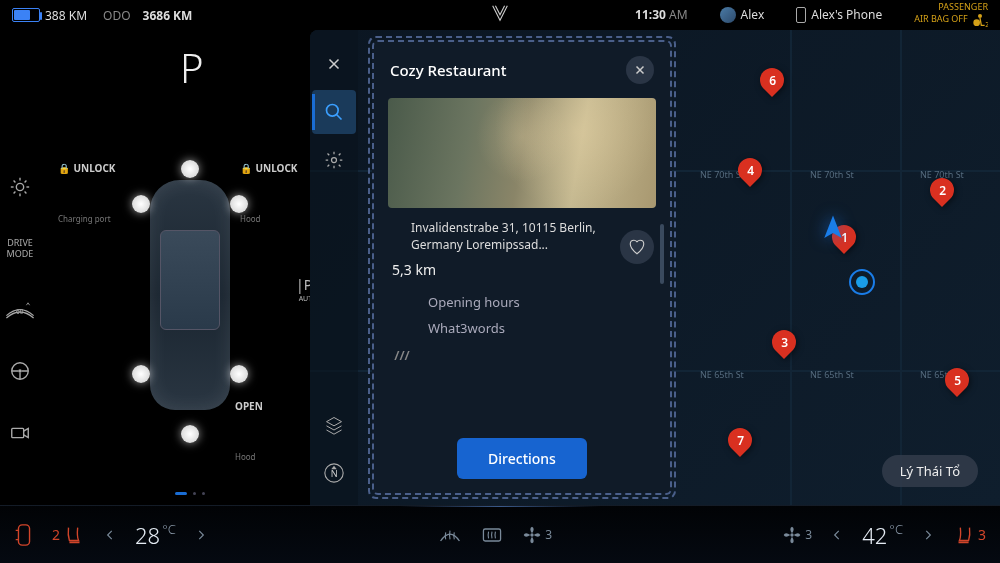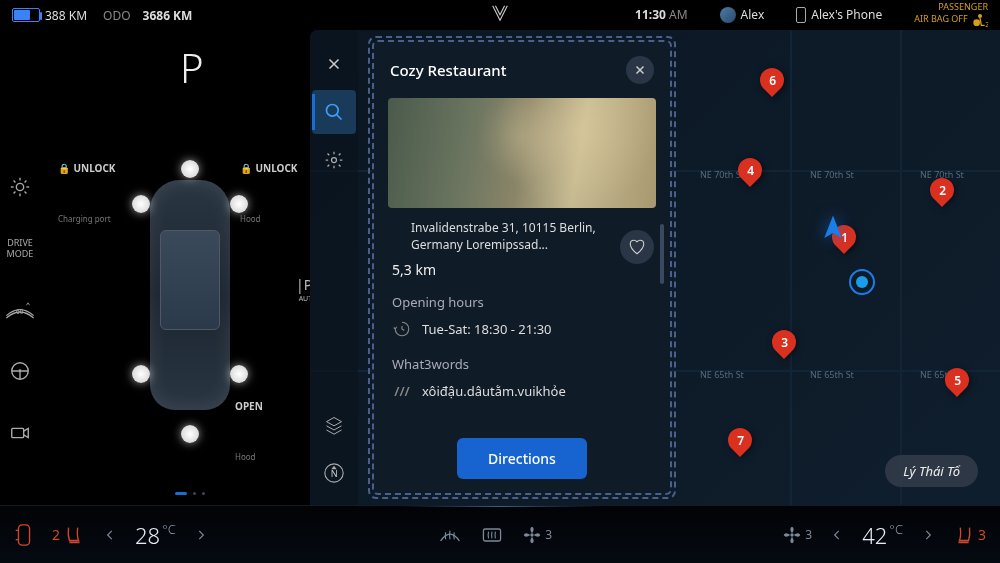--- a/index.html
+++ b/index.html
@@ -49,42 +49,42 @@
 
 .map-area { flex: 1; position: relative; background: #0a1520; border-radius: 8px 0 0 0; overflow: hidden; }
 .map-bg { position: absolute; inset: 0; background: linear-gradient(135deg, #0b1622 0%, #0f1e2d 100%); }
 .map-road { position: absolute; background: #122536; }
 .street-label { position: absolute; font-size: 9px; color: #556b7e; white-space: nowrap; }
 .map-pin { position: absolute; width: 24px; height: 24px; background: #d93020; border-radius: 50% 50% 50% 0; transform: rotate(-45deg); display: flex; align-items: center; justify-content: center; box-shadow: 0 2px 6px rgba(0,0,0,0.5); }
 .map-pin span { transform: rotate(45deg); color: #fff; font-size: 12px; font-weight: 600; }
 .nav-arrow { position: absolute; width: 30px; height: 30px; }
 .nav-arrow svg { filter: drop-shadow(0 0 8px rgba(26,109,212,0.8)); }
 .loc-dot { position: absolute; width: 28px; height: 28px; }
-.pill-btn { position: absolute; background: rgba(50,60,75,0.85); color: #eee; padding: 7px 18px; border-radius: 18px; font-size: 13px; font-style: italic; }
+.pill-btn { position: absolute; background: rgba(50,60,75,0.85); color: #eee; padding: 7px 18px; border-radius: 18px; font-size: 13px; }
 
 
 .map-rail { position: absolute; left: 0; top: 0; bottom: 0; width: 48px; background: rgba(10,20,30,0.7); display: flex; flex-direction: column; align-items: center; padding-top: 12px; gap: 4px; z-index: 5; }
 .map-rail-btn { width: 44px; height: 44px; display: flex; align-items: center; justify-content: center; color: #aaa; cursor: pointer; border-radius: 4px; position: relative; }
 .map-rail-btn.active { background: #1a3a5a; color: #3b9fff; }
 .map-rail-btn.active::before { content: ''; position: absolute; left: 0; top: 4px; bottom: 4px; width: 3px; background: #1a6dd4; }
 
 
 .poi-card { position: absolute; left: 62px; top: 10px; width: 300px; height: 455px; background: #101b28; border-radius: 6px; z-index: 10; display: flex; flex-direction: column; border: 2px dashed #4a5f8a; }
 .poi-card::before { content: ''; position: absolute; inset: -6px; border: 2px dashed #4a5f8a; border-radius: 8px; pointer-events: none; }
 .poi-head { display: flex; align-items: center; justify-content: space-between; padding: 14px 16px; }
 .poi-title { font-size: 15px; font-weight: 500; }
 .poi-close { width: 28px; height: 28px; border-radius: 50%; background: #2a3545; display: flex; align-items: center; justify-content: center; cursor: pointer; color: #ccc; }
 .poi-img { margin: 0 14px 12px; height: 110px; background: linear-gradient(100deg, #4a5a4a 0%, #6b7560 30%, #8a8568 50%, #c4b890 70%, #a89870 100%); border-radius: 4px; position: relative; overflow: hidden; }
 .poi-img::after { content: ''; position: absolute; inset: 0; background: radial-gradient(circle at 70% 30%, rgba(255,230,180,0.3), transparent 40%), radial-gradient(circle at 50% 35%, rgba(255,230,180,0.2), transparent 30%); }
 .poi-body { padding: 0 18px; overflow-y: auto; flex: 1; position: relative; }
 .poi-scrollbar { position: absolute; right: 6px; top: 4px; width: 4px; height: 60px; background: #3a4a5e; border-radius: 2px; }
 .poi-addr { font-size: 12px; color: #ddd; line-height: 1.4; margin-bottom: 6px; padding-right: 40px; margin-left: 19px; }
 .poi-dist { font-size: 14px; color: #eee; margin-bottom: 14px; }
 .fav-btn { position: absolute; right: 16px; top: 10px; width: 34px; height: 34px; border-radius: 50%; background: #2a3545; display: flex; align-items: center; justify-content: center; cursor: pointer; }
-.poi-section-title { font-size: 13px; color: #aab; margin-bottom: 8px; }
+.poi-section-title { font-size: 13px; color: #aab; margin-bottom: 8px; margin-left: 36px; }
 .poi-row { display: flex; align-items: center; gap: 10px; font-size: 13px; color: #ddd; margin-bottom: 16px; }
 .poi-row-icon { width: 20px; height: 20px; display: flex; align-items: center; justify-content: center; color: #888; }
 .dir-btn { margin: 8px auto 14px; display: block; width: 130px; padding: 11px 0; background: #1764d0; color: #fff; border: none; border-radius: 6px; font-size: 14px; font-weight: 500; cursor: pointer; }
 
 
 .dock { position: absolute; bottom: 0; left: 0; right: 0; height: 58px; background: linear-gradient(180deg, rgba(5,10,18,0.3), rgba(5,10,18,0.95)); display: flex; align-items: center; padding: 0 14px; border-top: 1px solid rgba(80,100,130,0.2); }
 .dock::before { content: ''; position: absolute; top: 0; left: 40%; right: 40%; height: 1px; background: linear-gradient(90deg, transparent, #3a5a8a, transparent); }
 .dock-group { display: flex; align-items: center; gap: 18px; }
 .dock-sep { flex: 1; }
 .dock-icon { color: #7a8a9a; display: flex; align-items: center; gap: 3px; font-size: 12px; cursor: pointer; }
@@ -310,33 +310,23 @@
       <div class="poi-body">
         <div class="poi-scrollbar"></div>
         <div class="fav-btn">
           <svg width="18" height="18" viewBox="0 0 24 24">
               <path d="M12 21 C12 21 3 14 3 8 C3 5 5 3 8 3 C10 3 12 5 12 5 C12 5 14 3 16 3 C19 3 21 5 21 8 C21 14 12 21 12 21 Z" fill="none" stroke="#ccc" stroke-width="1.5"></path>
             </svg>
         </div>
         <div class="poi-addr">Invalidenstrabe 31, 10115 Berlin, Germany Loremipssad...</div>
         <div class="poi-dist">5,3 km</div>
         <div class="poi-section-title">Opening hours</div>
-        <div class="poi-row">
-          <span class="poi-row-icon">
-            <svg width="18" height="18" viewBox="0 0 24 24">
-                <path d="M12 3 A9 9 0 1 1 3 12 M3 12 L1 10 M3 12 L5 9" fill="none" stroke="#888" stroke-width="1.5"></path>
-                <path d="M12 8 L12 12 L15 14" stroke="#888" stroke-width="1.5" fill="none"></path>
-              </svg>
-          </span>
-          <span>Tue-Sat: 18:30 - 21:30</span>
-        </div>
         <div class="poi-section-title">What3words</div>
         <div class="poi-row">
           <span class="poi-row-icon" style="color:#888; font-weight:600">///</span>
-          <span>xôiđậu.dâutằm.vuikhỏe</span>
         </div>
       </div>
       <button class="dir-btn">Directions</button>
     </div>
   </div>
 </div>
 
 <div class="dock">
   <div class="dock-group">
     <div class="dock-icon">

